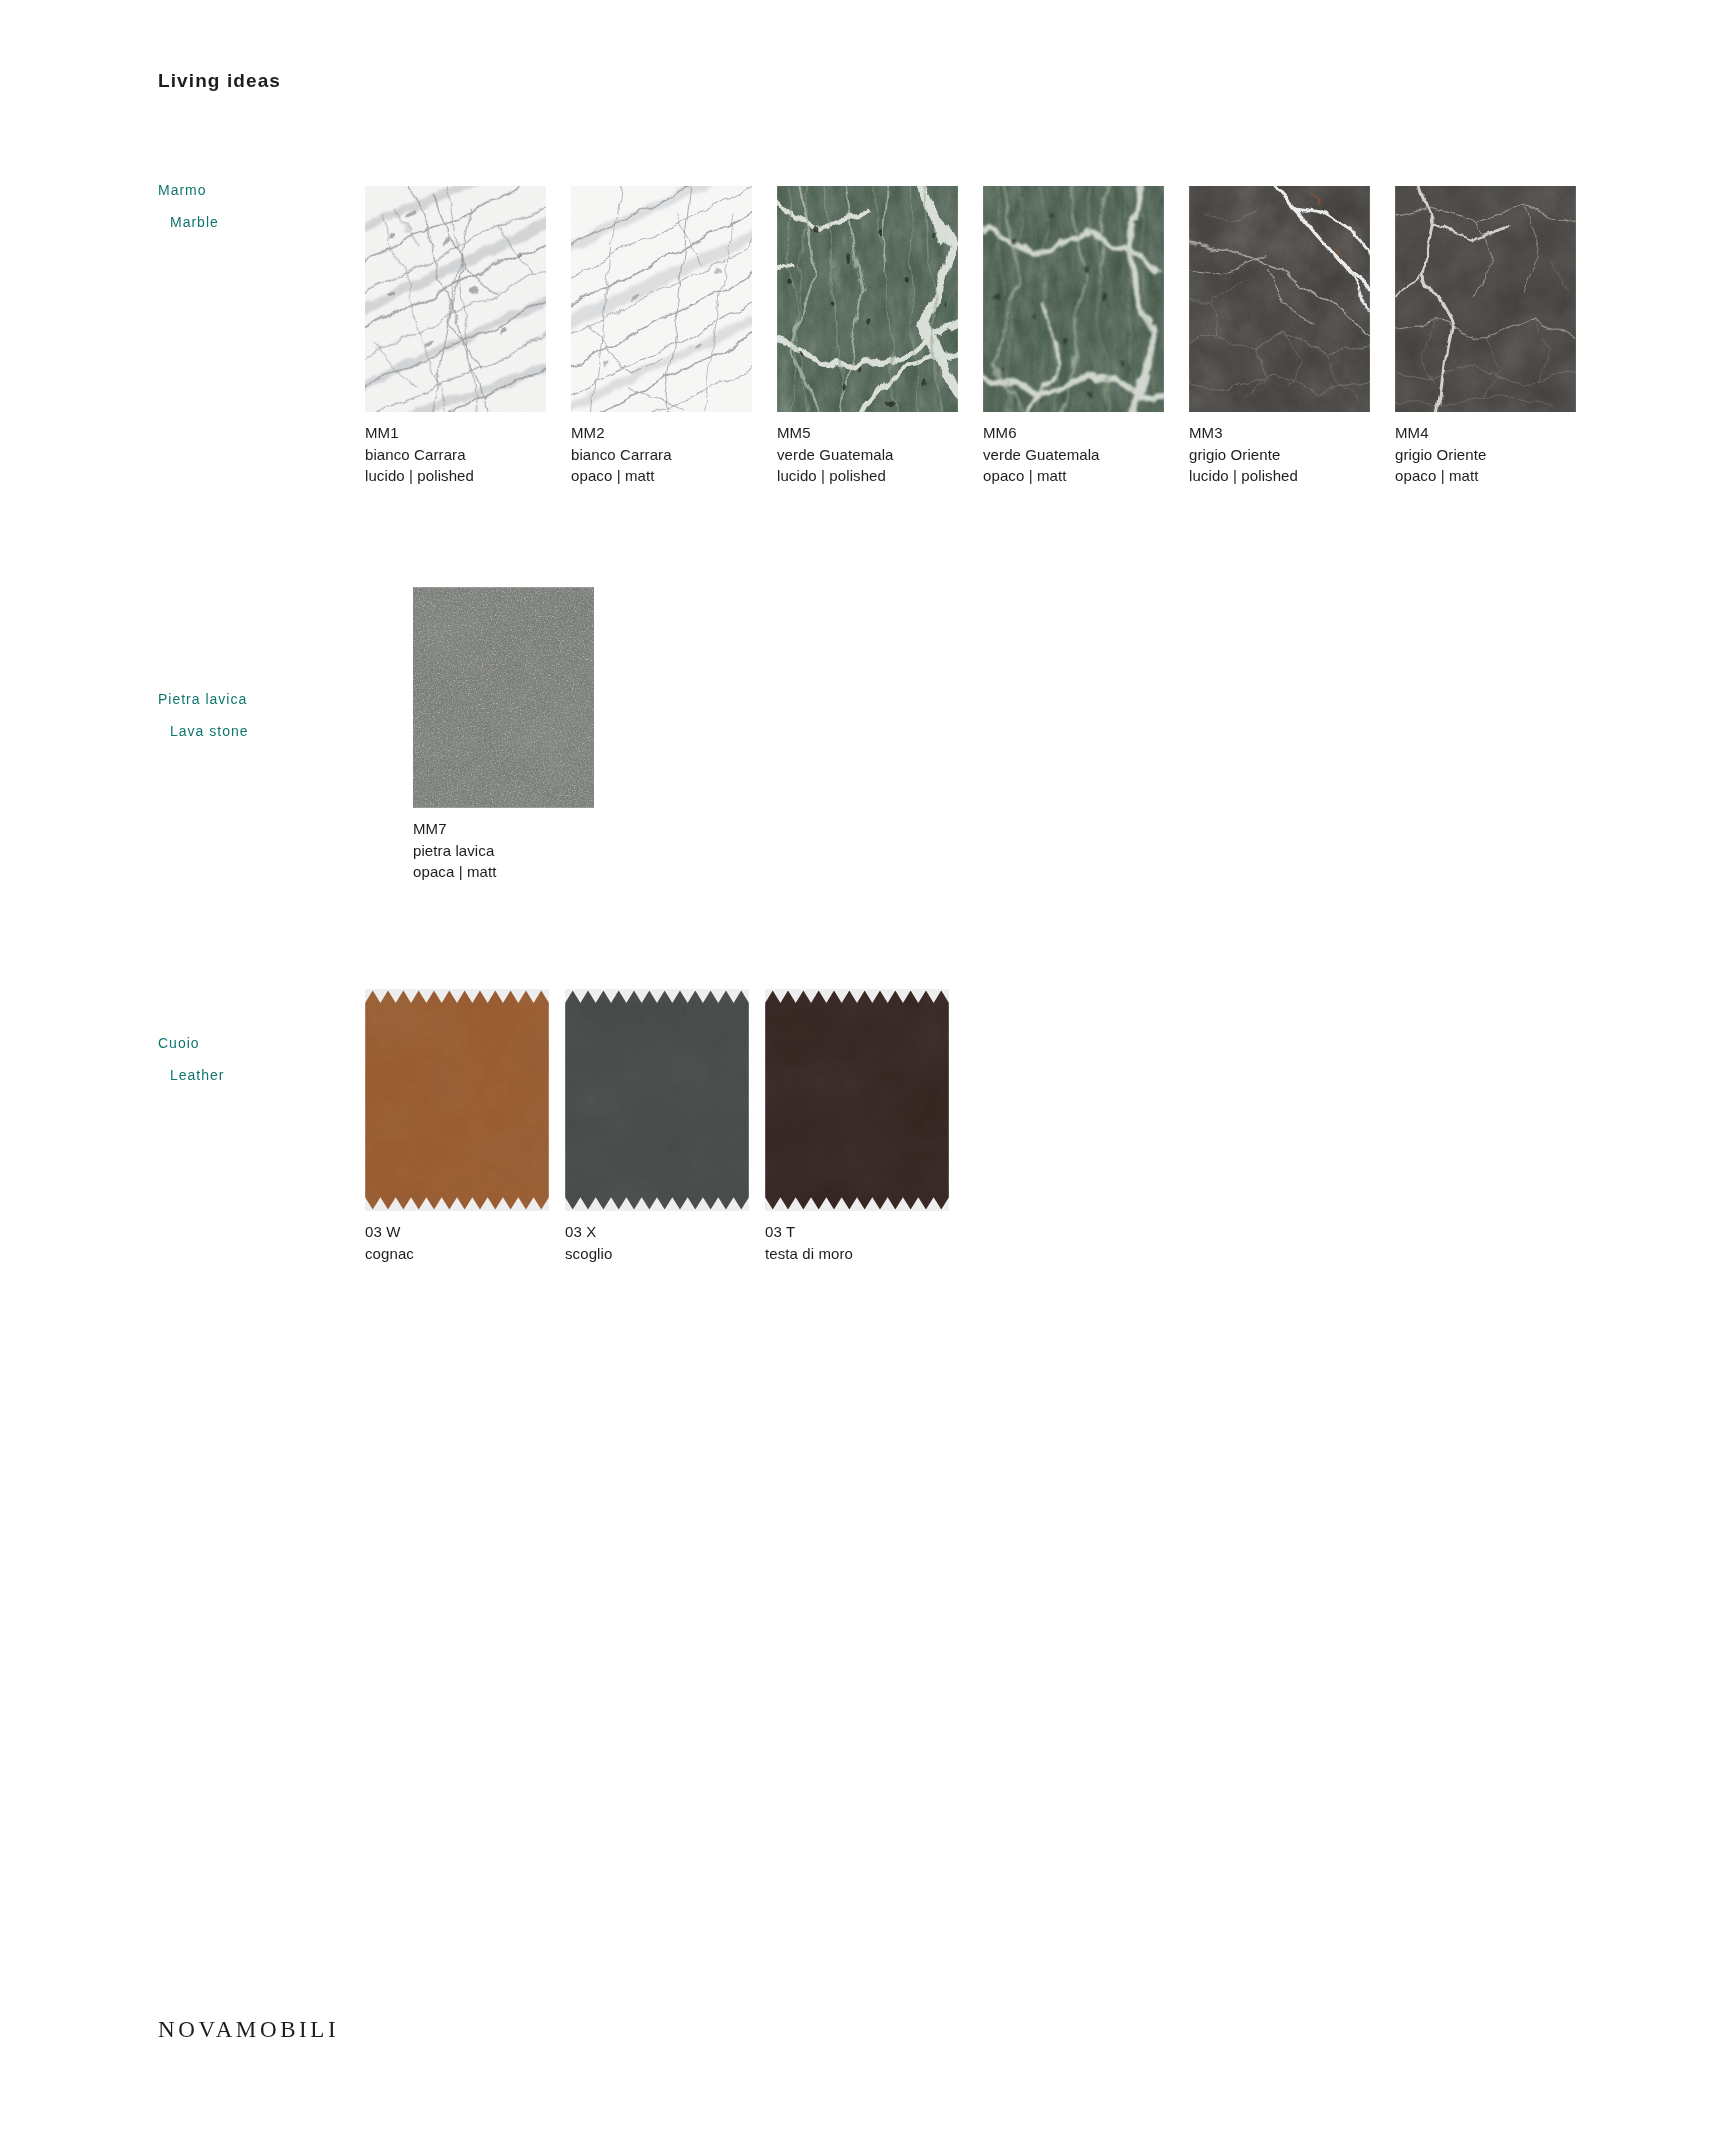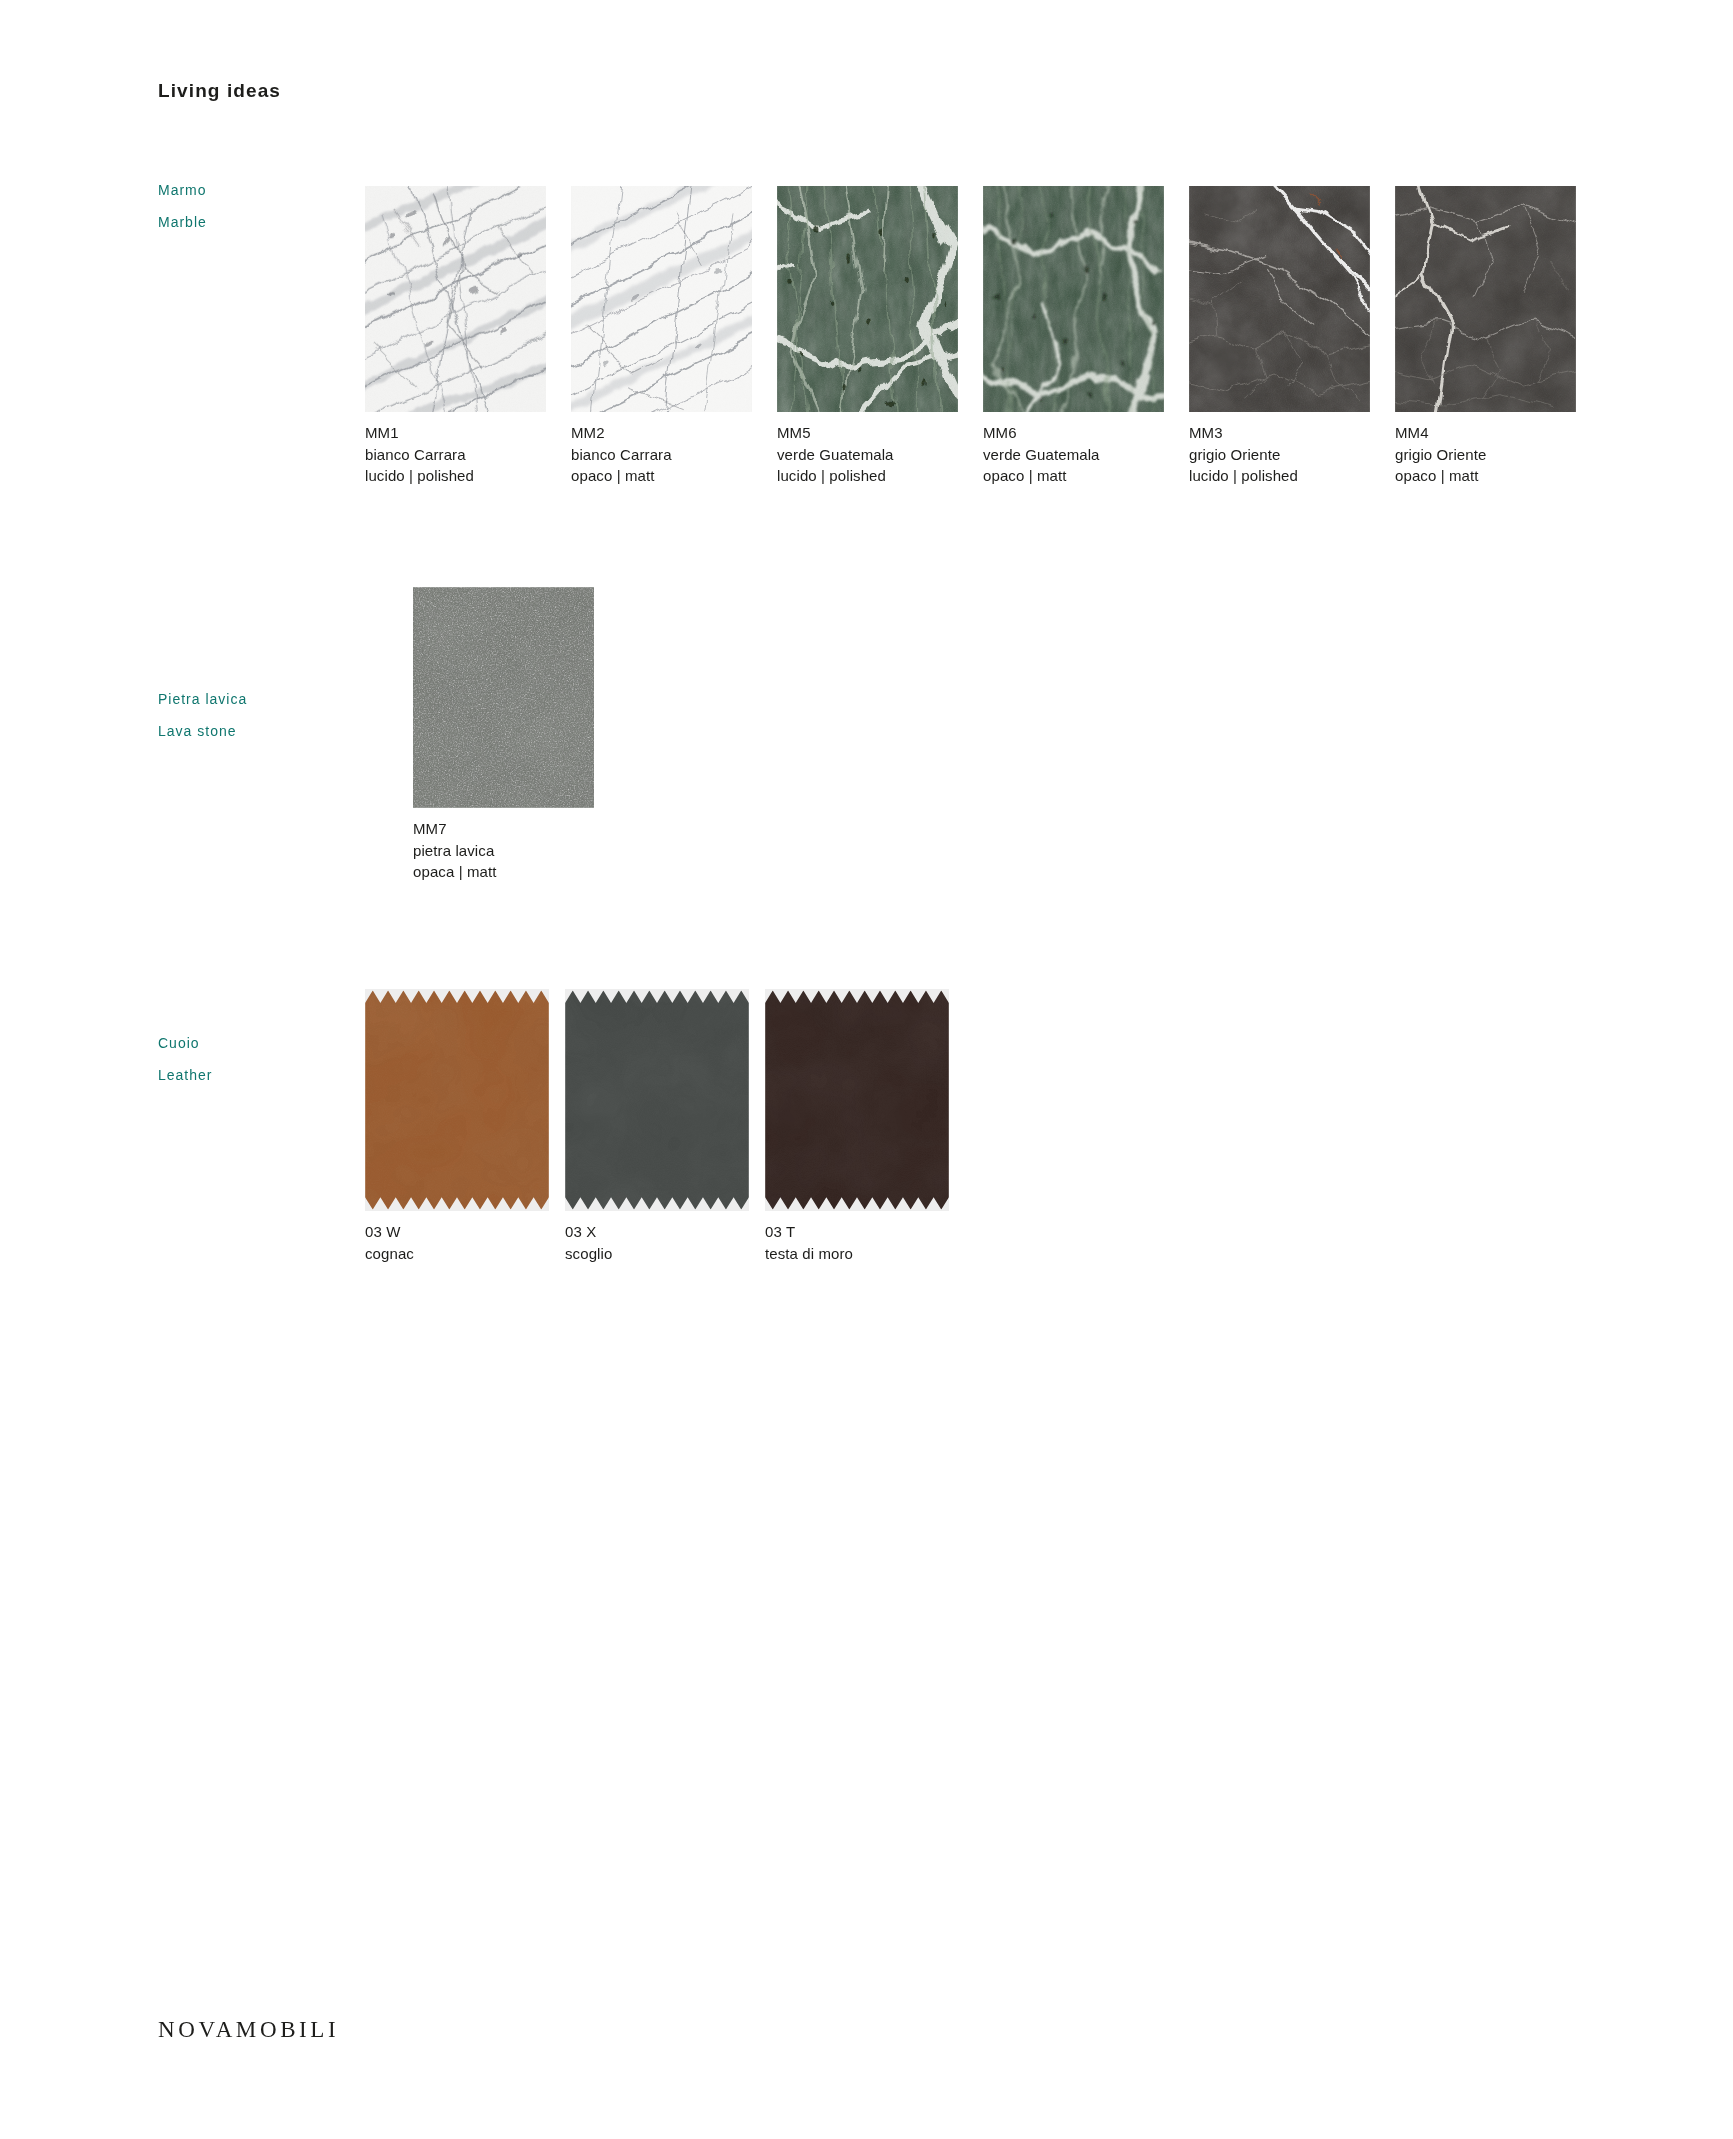--- a/index.html
+++ b/index.html
@@ -18,39 +18,39 @@
 
   .page {
     position: absolute;
     inset: 0;
   }
 
   
   .page-title {
     position: absolute;
     left: 158px;
-    top: 80px;
+    top: 70px;
     font-size: 19px;
     font-weight: 700;
     letter-spacing: 1.1px;
     color: #1d1d1b;
   }
 
   
   .section-label {
     position: absolute;
     left: 158px;
     font-size: 14px;
     font-weight: 400;
     letter-spacing: 1px;
     color: #0f766e;
     line-height: 1.0;
   }
   .section-label .lbl-it { display: block; }
-  .section-label .lbl-en { display: block; margin-top: 18px; }
+  .section-label .lbl-en { display: block; margin-top: 18px; margin-left: 12px; }
 
   
   .swatch-row {
     position: absolute;
     display: flex;
   }
   .swatch-cell {
     position: relative;
   }
   .swatch-img {

